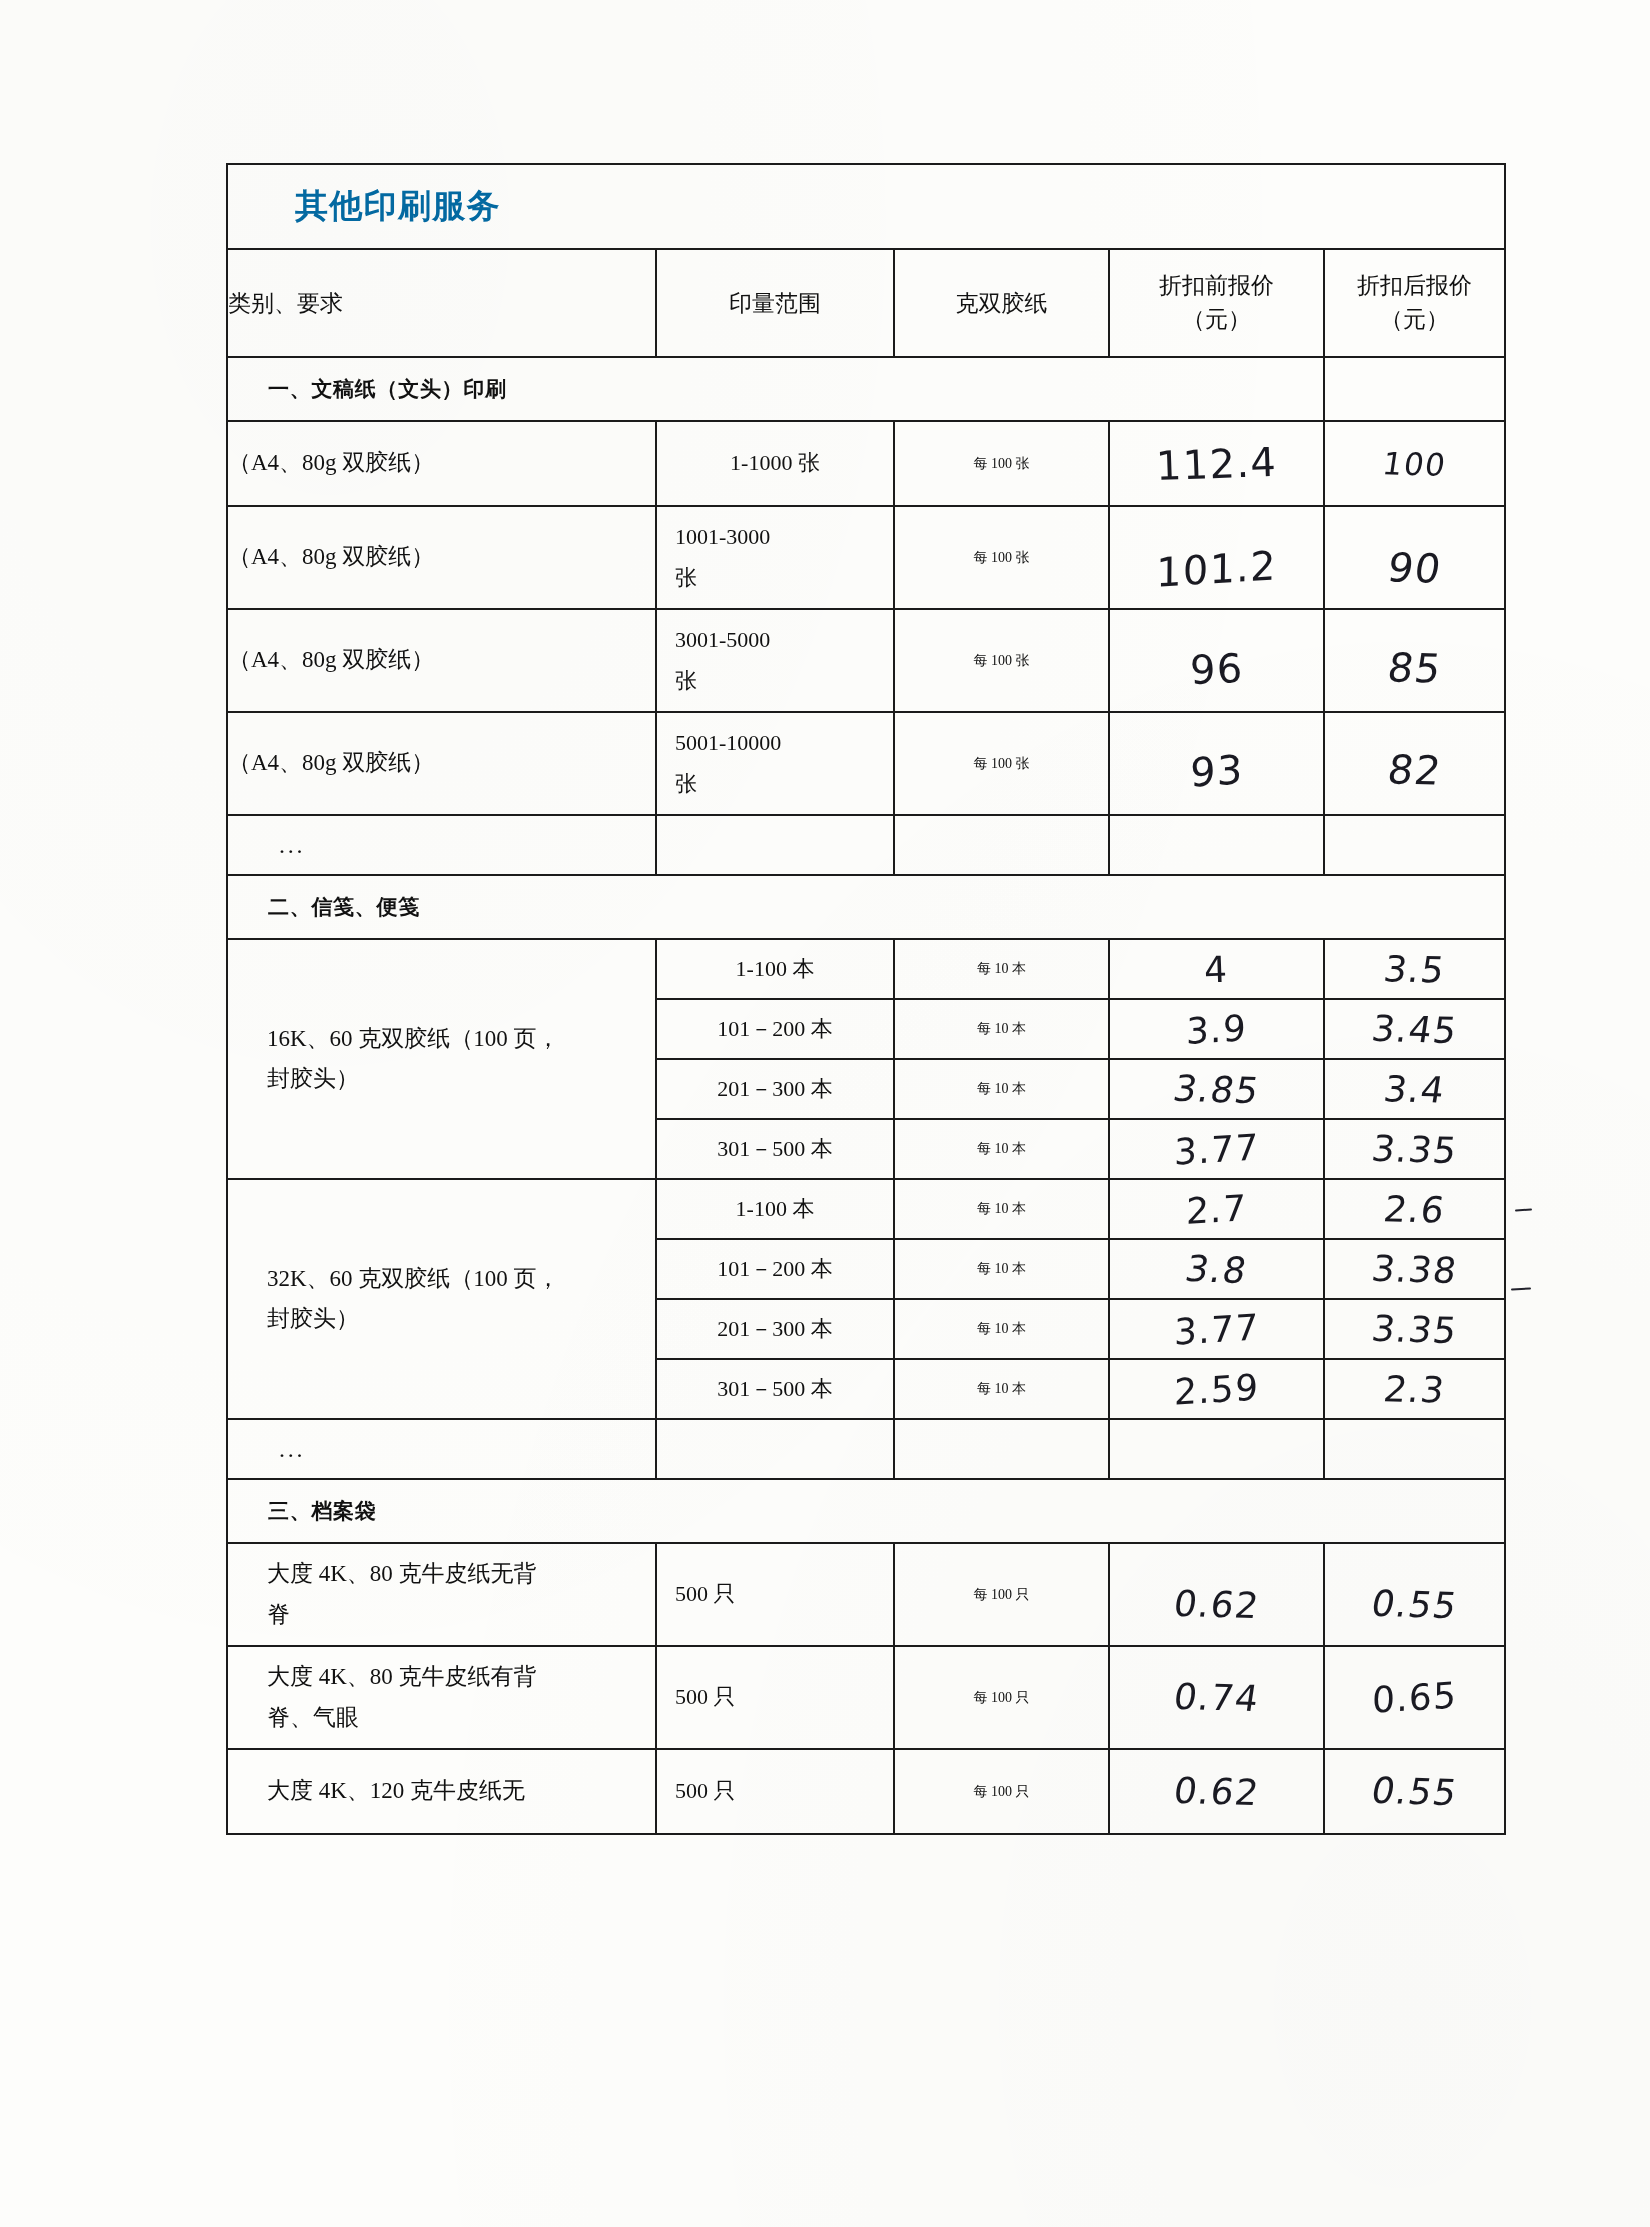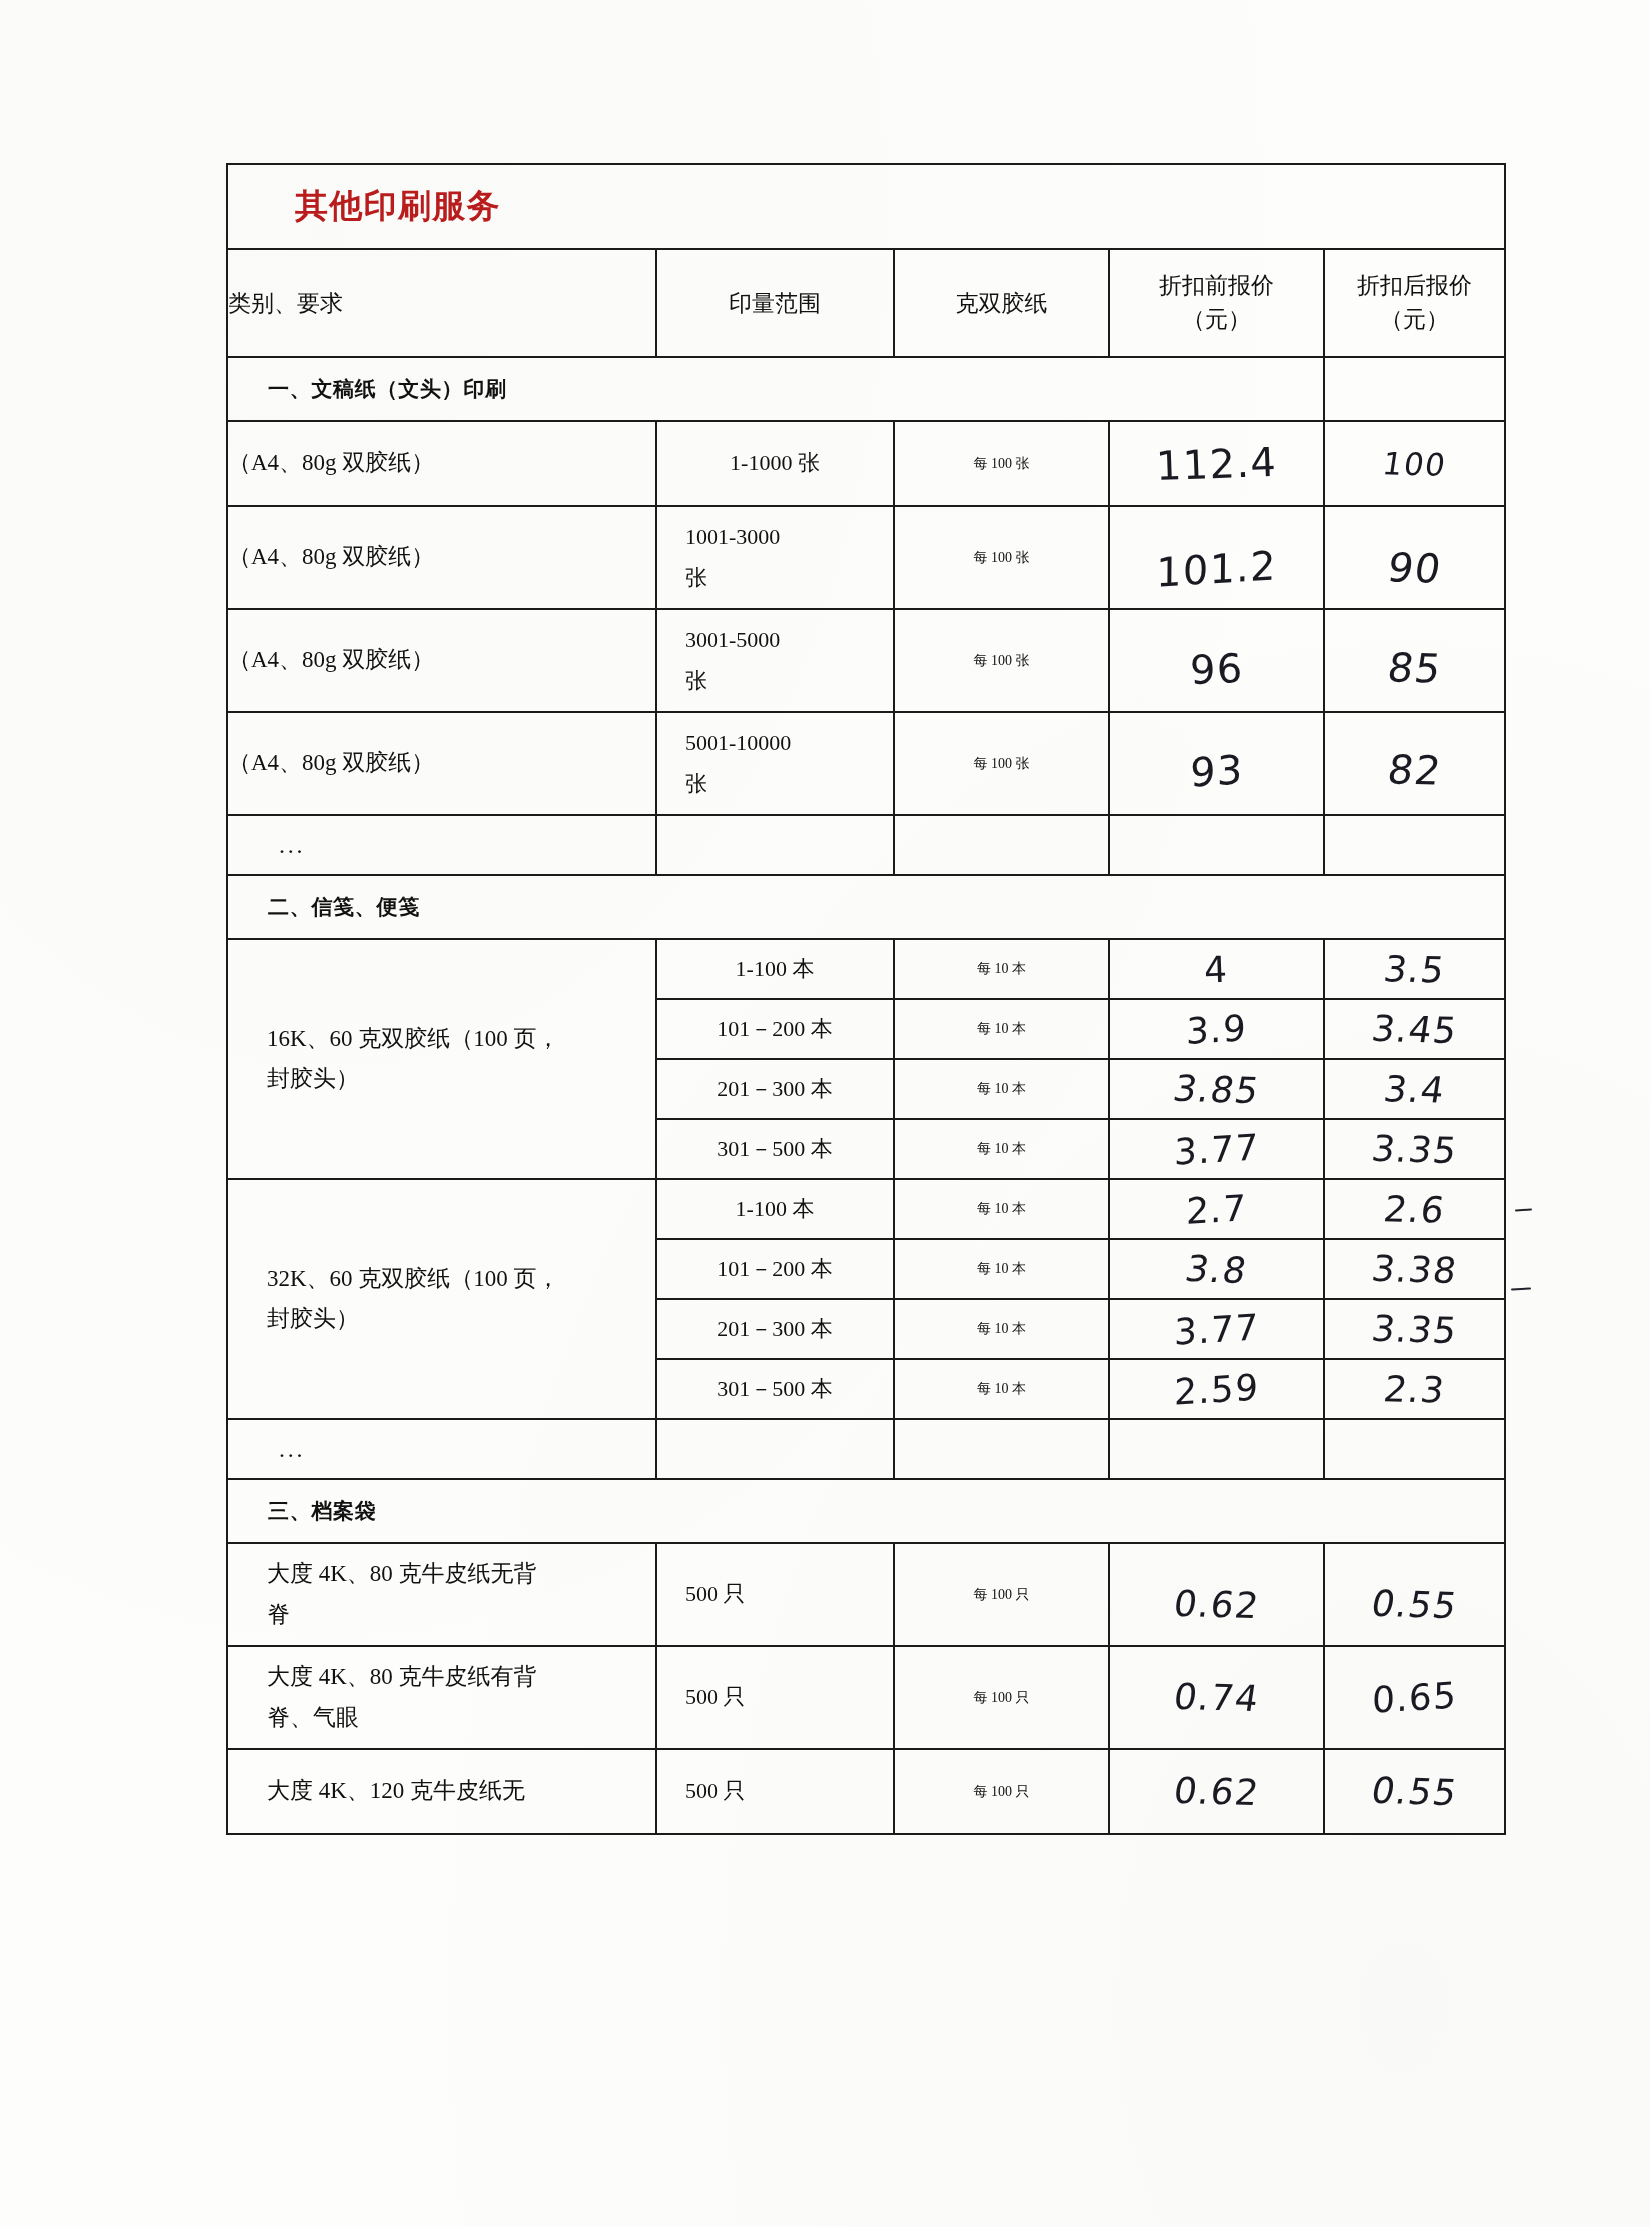--- a/index.html
+++ b/index.html
@@ -50,21 +50,21 @@
 
   .title-cell {
     height: 83px;
   }
   .title-text {
     font-family: "Liberation Sans", sans-serif;
     font-weight: bold;
     font-size: 33px;
     letter-spacing: 1.3px;
     padding-left: 67px;
-    color: #b91c1c;
+    color: #0369a1;
   }
 
   .hdr {
     height: 106px;
     font-size: 23px;
     text-align: center;
   }
   .hdr .two-line {
     line-height: 1.5;
   }
@@ -94,21 +94,21 @@
     padding-left: 39px;
     padding-right: 10.7px;
   }
   .range-cell {
     font-size: 22px;
     text-align: center;
     line-height: 1.85;
   }
   .range-cell.wrap2 {
     text-align: left;
-    padding-left: 28px;
+    padding-left: 18px;
   }
   .unit-cell {
     font-size: 14px;
     text-align: center;
   }
   .price-cell {
     text-align: center;
     height: 100%;
   }
   .dots {

